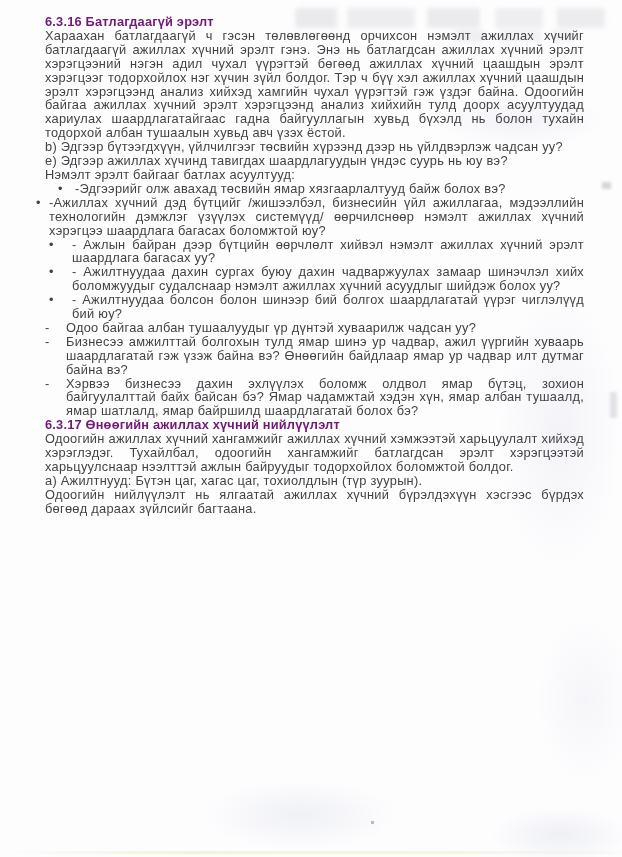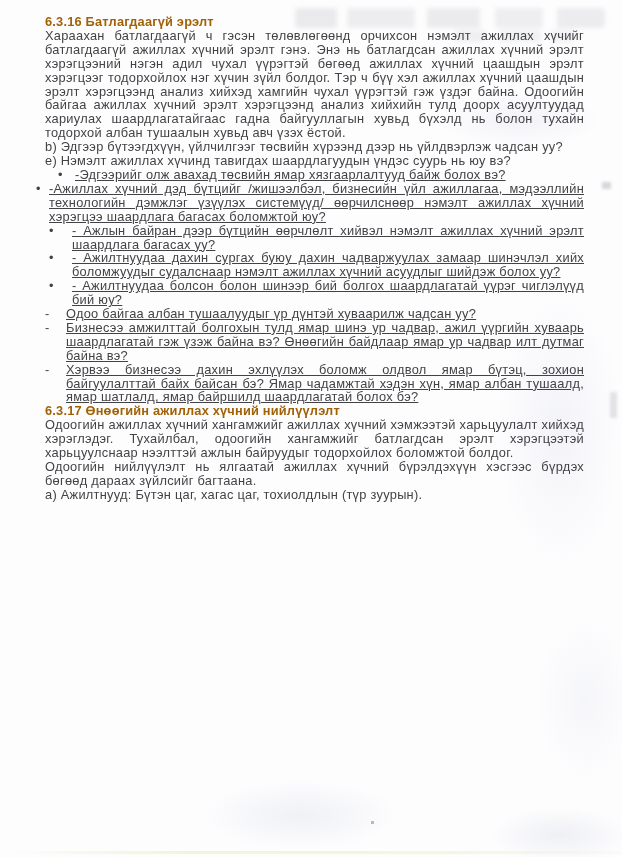--- a/index.html
+++ b/index.html
@@ -31,29 +31,29 @@
     position: absolute;
     left: 45px; top: 15px;
     width: 539px;
     font-size: 12.8px;
     line-height: 13.9px;
     letter-spacing: 0.28px;
     text-align: justify;
   }
   .heading {
     font-weight: bold;
-    color: #a16207;
+    color: #701a75;
     text-align: left;
     letter-spacing: 0.2px;
   }
   p { margin: 0; }
   .gap-top { margin-top: 26px; }
   .li { position: relative; }
   .li .marker { position: absolute; top: 0; text-align: left; }
-  .li .txt { display: block; text-decoration: underline; }
+  .li .txt { display: block; }
   
   .li-b1 { padding-left: 30px; }
   .li-b1 .marker { left: 13px; }
   
   .li-b2 { padding-left: 4px; }
   .li-b2 .marker { left: -9px; }
   
   .li-b3 { padding-left: 27px; }
   .li-b3 .marker { left: 4px; }
   
@@ -100,22 +100,23 @@
   <div class="artifact bottom-line"></div>
 
   <div class="content">
 
     <p class="heading">6.3.16 Батлагдаагүй эрэлт</p>
 
     <p>Хараахан батлагдаагүй ч гэсэн төлөвлөгөөнд орчихсон нэмэлт ажиллах хүчийг батлагдаагүй ажиллах хүчний эрэлт гэнэ. Энэ нь батлагдсан ажиллах хүчний эрэлт хэрэгцээний нэгэн адил чухал үүрэгтэй бөгөөд ажиллах хүчний цаашдын эрэлт хэрэгцээг тодорхойлох нэг хүчин зүйл болдог. Тэр ч бүү хэл ажиллах хүчний цаашдын эрэлт хэрэгцээнд анализ хийхэд хамгийн чухал үүрэгтэй гэж үздэг байна. Одоогийн байгаа ажиллах хүчний эрэлт хэрэгцээнд анализ хийхийн тулд доорх асуултуудад хариулах шаардлагатайгаас гадна байгууллагын хувьд бүхэлд нь болон тухайн тодорхой албан тушаалын хувьд авч үзэх ёстой.</p>
 
 
     <p>b) Эдгээр бүтээгдхүүн, үйлчилгээг төсвийн хүрээнд дээр нь үйлдвэрлэж чадсан уу?</p>
-    <p>e) Нэмэлт ажиллах хүчинд тавигдах шаардлагуудын үндэс суурь нь юу вэ?</p>
+    <p>e) Эдгээр ажиллах хүчинд тавигдах шаардлагуудын үндэс суурь нь юу вэ?</p>
 
+    <p>Нэмэлт эрэлт байгааг батлах асуултууд:</p>
 
     <div class="li li-b1">
       <span class="marker">•</span>
       <span class="txt">-Эдгээрийг олж авахад төсвийн ямар хязгаарлалтууд байж болох вэ?</span>
     </div>
 
     <div class="li li-b2">
       <span class="marker">•</span>
       <span class="txt">-Ажиллах хүчний дэд бүтцийг /жишээлбэл, бизнесийн үйл ажиллагаа, мэдээллийн технологийн дэмжлэг үзүүлэх системүүд/ өөрчилснөөр нэмэлт ажиллах хүчний хэрэгцээ шаардлага багасах боломжтой юу?</span>
     </div>
@@ -147,18 +148,18 @@
 
     <div class="li li-d">
       <span class="marker">-</span>
       <span class="txt">Хэрвээ бизнесээ дахин эхлүүлэх боломж олдвол ямар бүтэц, зохион байгуулалттай байх байсан бэ? Ямар чадамжтай хэдэн хүн, ямар албан тушаалд, ямар шатлалд, ямар байршилд шаардлагатай болох бэ?</span>
     </div>
 
     <p class="heading">6.3.17 Өнөөгийн ажиллах хүчний нийлүүлэлт</p>
 
     <p>Одоогийн ажиллах хүчний хангамжийг ажиллах хүчний хэмжээтэй харьцуулалт хийхэд хэрэглэдэг. Тухайлбал, одоогийн хангамжийг батлагдсан эрэлт хэрэгцээтэй харьцуулснаар нээлттэй ажлын байруудыг тодорхойлох боломжтой болдог.</p>
 
+    <p>а) Ажилтнууд: Бүтэн цаг, хагас цаг, тохиолдлын (түр зуурын).</p>
+
     <p>Одоогийн нийлүүлэлт нь ялгаатай ажиллах хүчний бүрэлдэхүүн хэсгээс бүрдэх бөгөөд дараах зүйлсийг багтаана.</p>
-
-    <p>а) Ажилтнууд: Бүтэн цаг, хагас цаг, тохиолдлын (түр зуурын).</p>
 
   </div>
 </div>
 
 </body></html>

